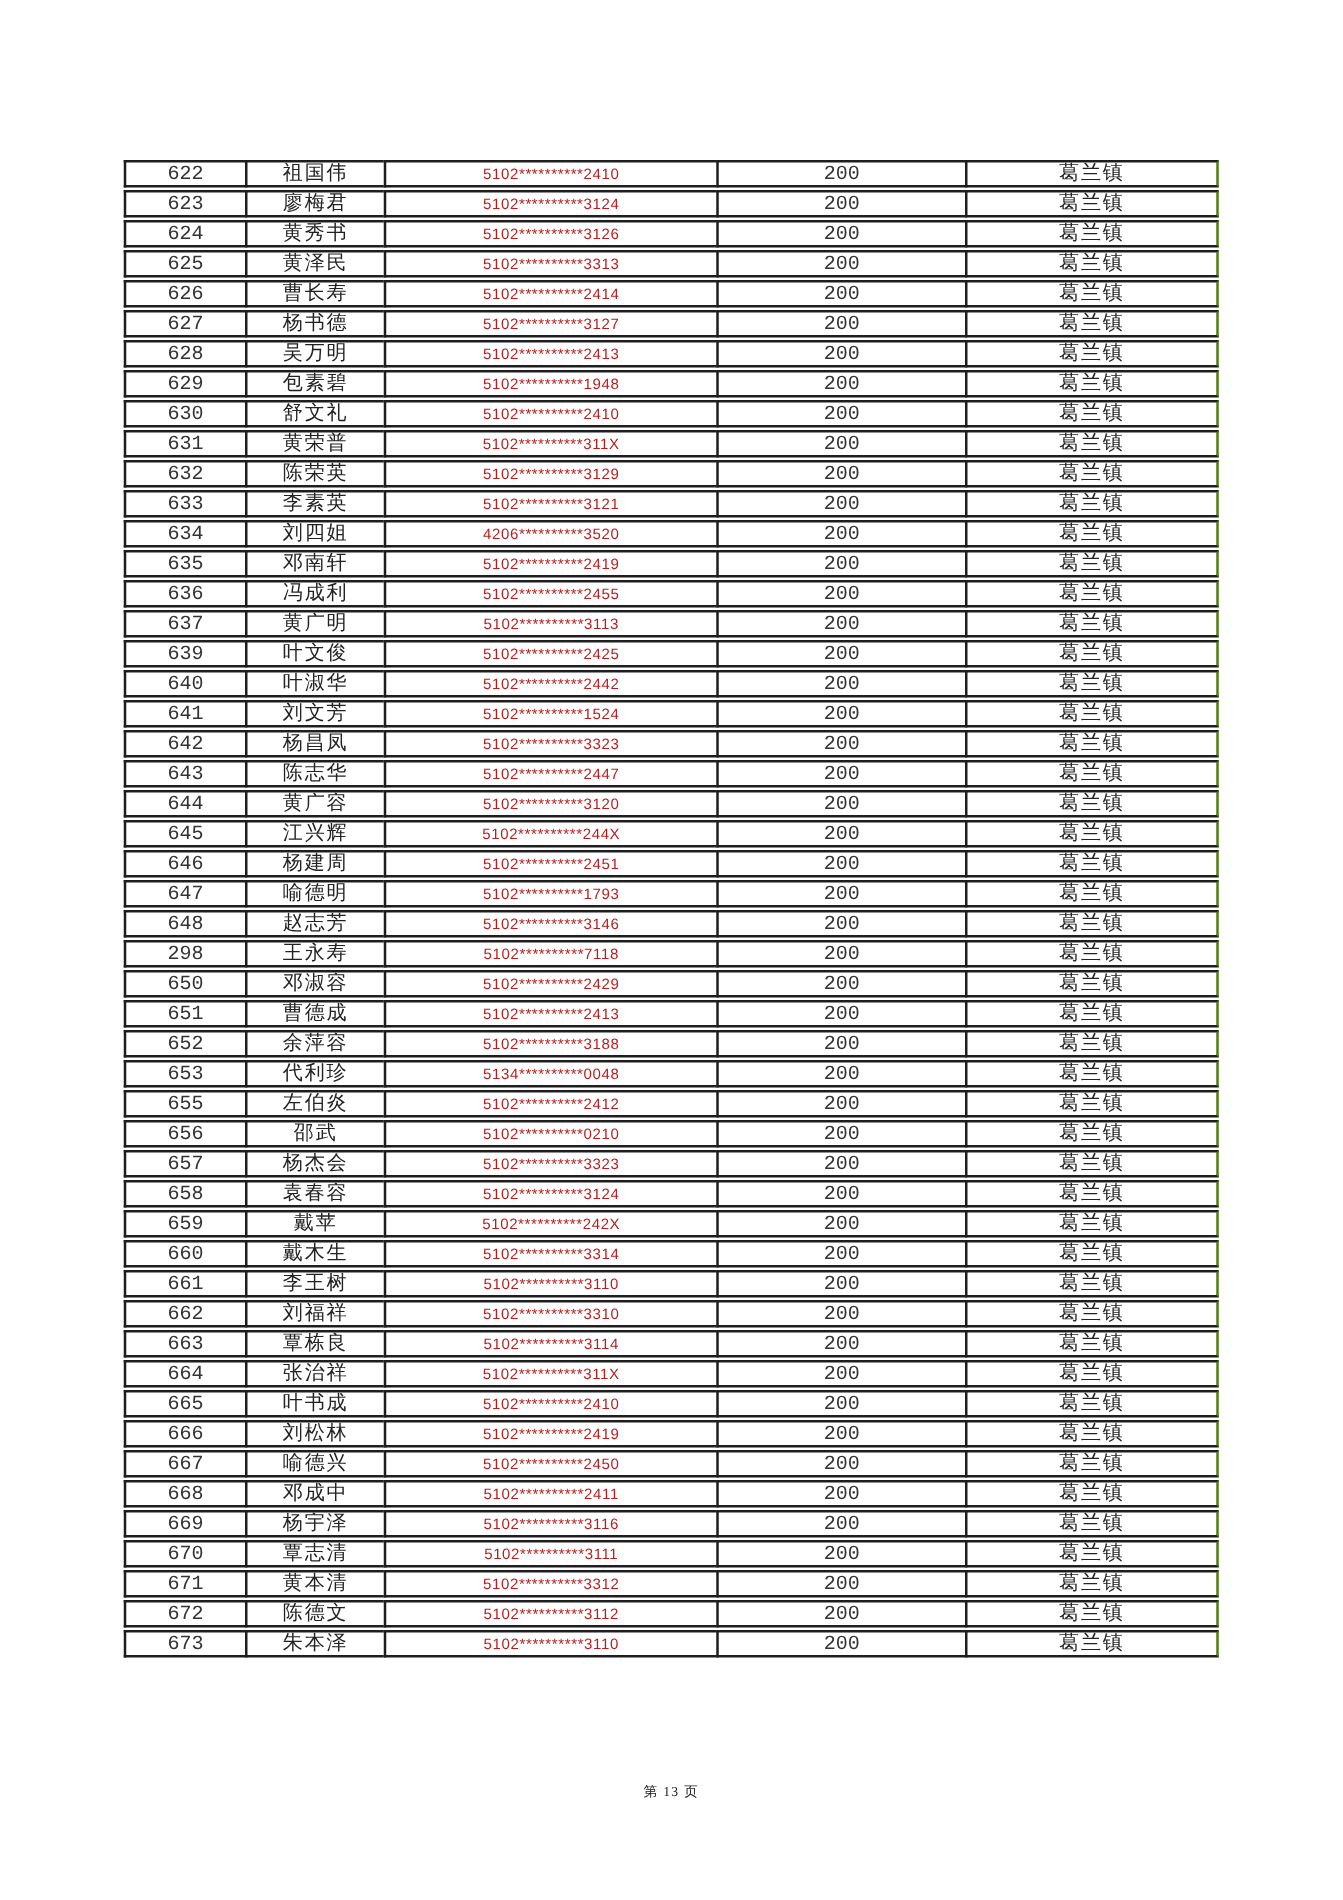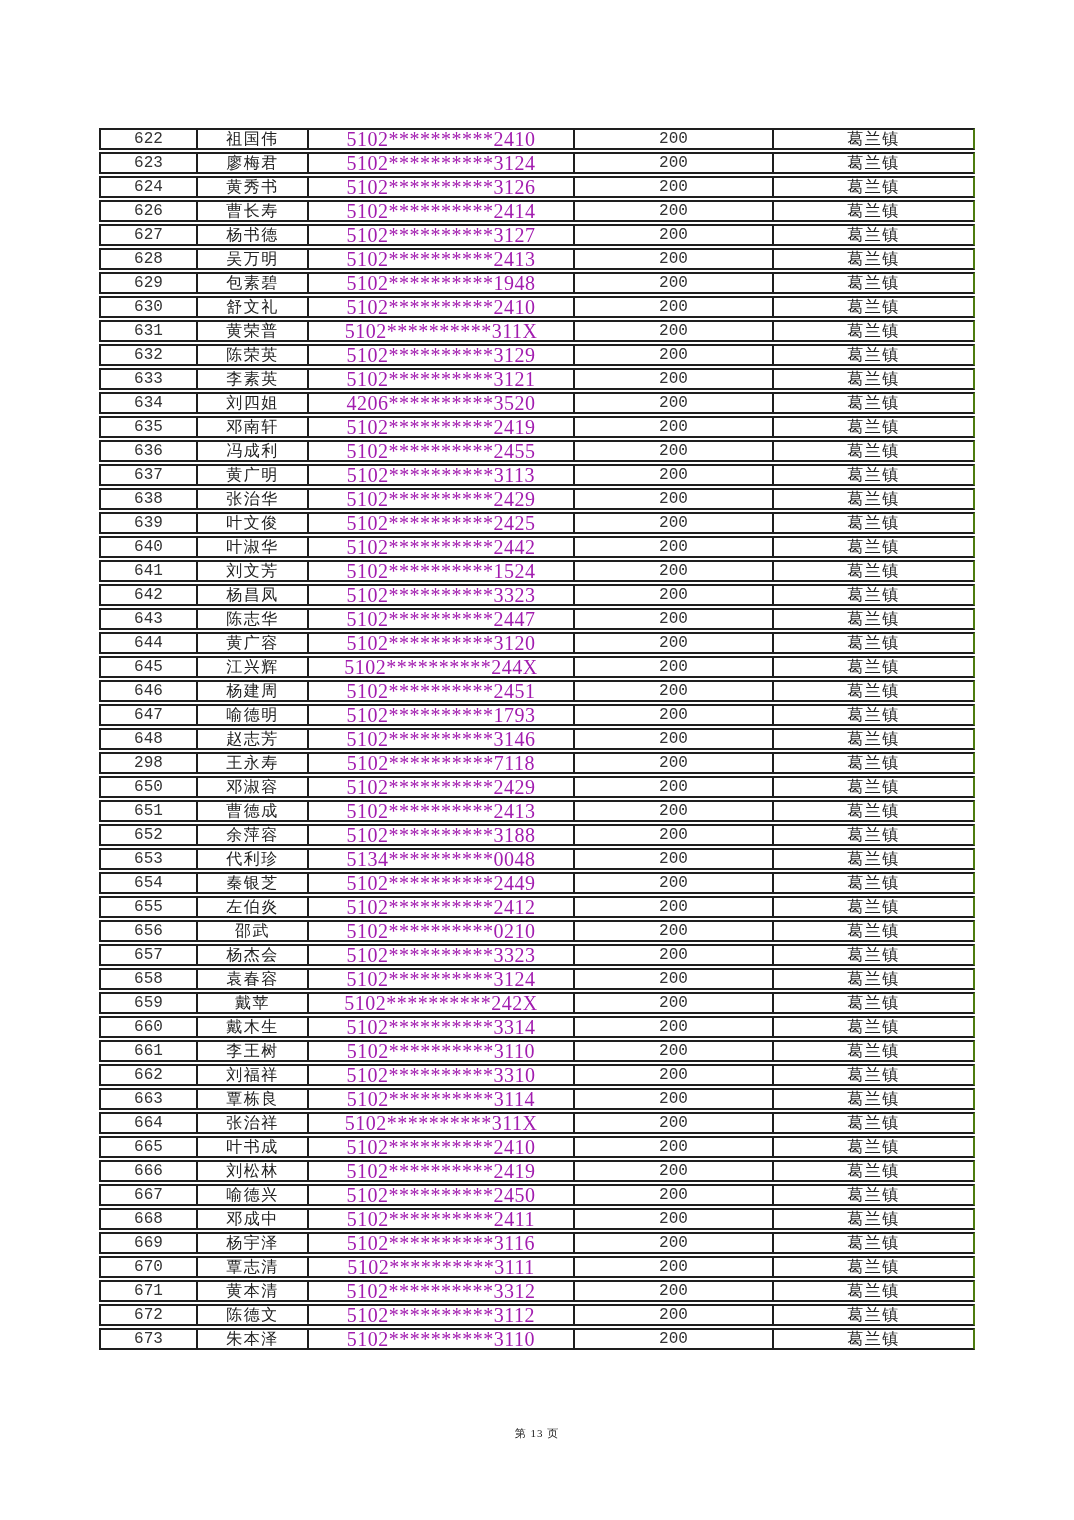--- a/index.html
+++ b/index.html
@@ -38,24 +38,24 @@
   }
   table.roster td:last-child {
     border-right: 2px solid #4d7c0f;
   }
   .c-no, .c-amt {
     font-family: "Liberation Mono", "DejaVu Sans Mono", monospace;
     font-size: 16px;
     color: #333333;
   }
   .c-id {
-    font-family: Liberation Serif, serif;
-    font-size: 20px;
+    font-family: Liberation Sans, sans-serif;
+    font-size: 12px;
     letter-spacing: 0.5px;
-    color: #a21caf;
+    color: #b91c1c;
   }
   .c-name, .c-town {
     font-family: "Liberation Serif", "DejaVu Serif", serif;
     font-size: 16px;
     letter-spacing: 1.5px;
     color: #222222;
   }
   .footer {
     position: absolute;
     left: 0;
@@ -97,20 +97,27 @@
   </tr>
 
   <tr>
     <td class="c-no">624</td>
     <td class="c-name">黄秀书</td>
     <td class="c-id">5102**********3126</td>
     <td class="c-amt">200</td>
     <td class="c-town">葛兰镇</td>
   </tr>
 
+  <tr>
+    <td class="c-no">625</td>
+    <td class="c-name">黄泽民</td>
+    <td class="c-id">5102**********3313</td>
+    <td class="c-amt">200</td>
+    <td class="c-town">葛兰镇</td>
+  </tr>
 
   <tr>
     <td class="c-no">626</td>
     <td class="c-name">曹长寿</td>
     <td class="c-id">5102**********2414</td>
     <td class="c-amt">200</td>
     <td class="c-town">葛兰镇</td>
   </tr>
 
   <tr>
@@ -194,27 +201,20 @@
   </tr>
 
   <tr>
     <td class="c-no">637</td>
     <td class="c-name">黄广明</td>
     <td class="c-id">5102**********3113</td>
     <td class="c-amt">200</td>
     <td class="c-town">葛兰镇</td>
   </tr>
 
-  <tr>
-    <td class="c-no">638</td>
-    <td class="c-name">张治华</td>
-    <td class="c-id">5102**********2429</td>
-    <td class="c-amt">200</td>
-    <td class="c-town">葛兰镇</td>
-  </tr>
 
   <tr>
     <td class="c-no">639</td>
     <td class="c-name">叶文俊</td>
     <td class="c-id">5102**********2425</td>
     <td class="c-amt">200</td>
     <td class="c-town">葛兰镇</td>
   </tr>
 
   <tr>
@@ -322,27 +322,20 @@
   </tr>
 
   <tr>
     <td class="c-no">653</td>
     <td class="c-name">代利珍</td>
     <td class="c-id">5134**********0048</td>
     <td class="c-amt">200</td>
     <td class="c-town">葛兰镇</td>
   </tr>
 
-  <tr>
-    <td class="c-no">654</td>
-    <td class="c-name">秦银芝</td>
-    <td class="c-id">5102**********2449</td>
-    <td class="c-amt">200</td>
-    <td class="c-town">葛兰镇</td>
-  </tr>
 
   <tr>
     <td class="c-no">655</td>
     <td class="c-name">左伯炎</td>
     <td class="c-id">5102**********2412</td>
     <td class="c-amt">200</td>
     <td class="c-town">葛兰镇</td>
   </tr>
 
   <tr>

